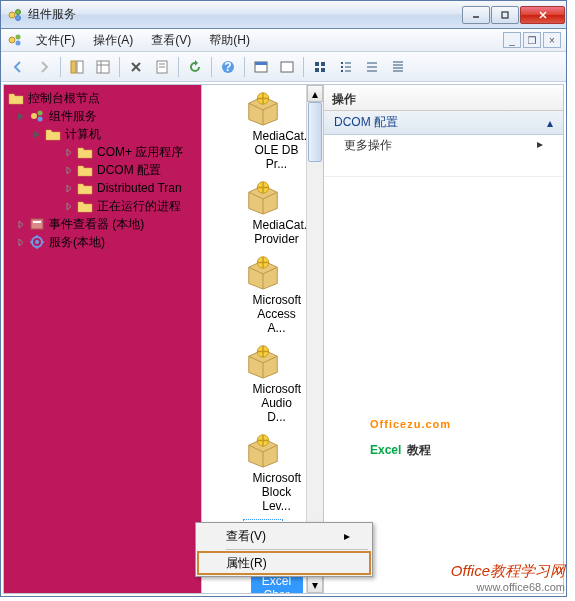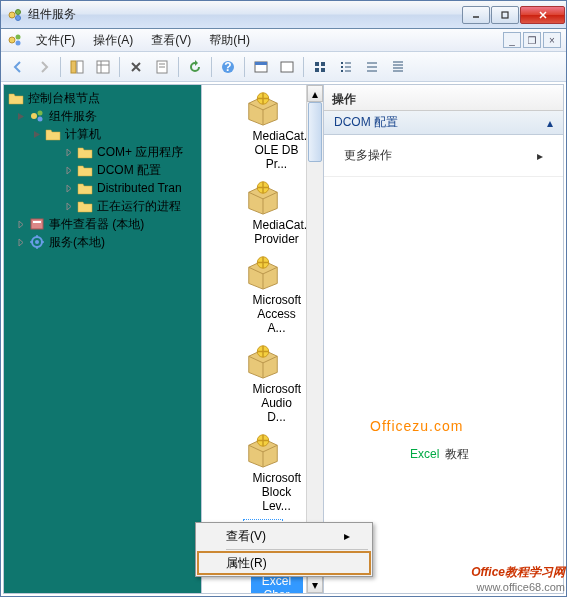--- a/index.html
+++ b/index.html
@@ -19,21 +19,21 @@
 .menu-item { padding: 16px 9px; color: #222; }
 .mdi-btns { margin-left: auto; display: flex; gap: 2px; padding-right: 3px; }
 .mdi-btn { width: 18px; height: 16px; border: 1px solid #9cb3cd; background: #eef3fa; display:flex; align-items:center; justify-content:center; font-size:10px; color:#556; }
 
 .toolbar { height: 30px; background: linear-gradient(#fafcfe,#e8eef7); border-bottom: 1px solid #c5d2e2; display: flex; align-items: center; padding: 0 4px; gap: 0; }
 .tbtn { width: 24px; height: 24px; display:flex; align-items:center; justify-content:center; border: 1px solid transparent; border-radius:2px; margin: 0 1px; }
 .tbtn svg { width:16px; height:16px; }
 .tsep { width: 1px; height: 20px; background: #b8c7d8; margin: 0 3px; }
 
 .content { display: flex; height: 510px; border: 1px solid #bcc8d8; margin: 2px; }
-.tree-pane { width: 198px; border-right: 1px solid #bcc8d8; background: #0f766e; overflow: hidden; padding: 4px 2px; }
+.tree-pane { width: 198px; border-right: 1px solid #bcc8d8; background: #be185d; overflow: hidden; padding: 4px 2px; }
 .tree-node { display: flex; align-items: center; height: 18px; white-space: nowrap; color: #000; }
 .tree-exp { width: 10px; height: 10px; margin-right: 3px; display:flex; align-items:center; justify-content:center; }
 .tree-exp svg { width:9px; height:9px; }
 .tree-icon { width: 16px; height: 16px; margin-right: 4px; flex-shrink:0; }
 .tree-label {}
 
 .mid-pane { width: 122px; border-right: 1px solid #bcc8d8; background: #fff; position: relative; overflow: hidden; padding-top: 4px; }
 .item-list { display:flex; flex-direction:column; align-items:center; }
 .dcom-item { width: 80px; text-align:center; margin-bottom: 6px; }
 .dcom-icon { width: 38px; height: 38px; margin: 0 auto 1px; position:relative; }
@@ -41,37 +41,37 @@
 .dcom-item.sel .lbl { background:#3399ff; color:#fff; }
 .dcom-item.sel .dcom-icon { outline:1px dotted #3399ff; }
 .scrollbar { position:absolute; right:0; top:0; bottom:0; width:17px; background:#f0f0f0; border-left:1px solid #d4d4d4; }
 .sb-btn { height:17px; background:linear-gradient(#f8f8f8,#e4e4e4); border:1px solid #c0c0c0; display:flex; align-items:center; justify-content:center; }
 .sb-thumb { position:absolute; top:17px; left:1px; right:1px; height:60px; background:linear-gradient(to right,#e8f0fa,#c8daf0); border:1px solid #9db8d6; border-radius:2px; }
 
 .right-pane { flex:1; background:#fff; display:flex; flex-direction:column; }
 .rp-header { height: 26px; background:linear-gradient(#fdfdfe,#f0f0f0); border-bottom:1px solid #ccc; padding:6px 8px; font-weight:bold; color:#333; }
 .rp-section { height: 24px; background:linear-gradient(#eef3f8,#dee8f2); border-bottom:1px solid #c0ccda; padding:5px 10px; color:#15428b; display:flex; align-items:center; }
 .rp-arrow { margin-left:auto; }
-.rp-row { height: 42px; padding: 16px 20px; border-bottom:1px solid #eee; display:flex; align-items:center; color:#333; }
+.rp-row { height: 42px; padding: 2px 20px; border-bottom:1px solid #eee; display:flex; align-items:flex-start; color:#333; }
 .rp-row .arr { margin-left:auto; }
 
 .ctx-menu { position:absolute; left:195px; top:522px; width:178px; background:#f2f2f2; border:1px solid #999; box-shadow:2px 2px 4px rgba(0,0,0,0.3); padding:2px; z-index:100; }
 .ctx-item { height:22px; display:flex; align-items:center; padding:0 20px 0 28px; color:#000; position:relative; }
 .ctx-item .sub { margin-left:auto; }
 .ctx-sep { height:1px; background:#c5c5c5; margin:2px 2px 2px 28px; }
 .ctx-hl { outline: 2px solid #c83; outline-offset:-1px; }
 
 .wm1 { position:absolute; left:370px; top:418px; line-height:1.2; }
 .wm1 .a { font-size:26px; font-weight:bold; color:#0066cc; font-style:italic; }
 .wm1 .a .z { color:#ff8800; }
-.wm1 .b { font-size:14px; color:#ff8800; letter-spacing:1px; }
-.wm1 .c { font-size:20px; font-weight:normal; color:#00aa44; margin-top:4px;margin-left:40px; }
+.wm1 .b { font-size:11px; color:#ff8800; letter-spacing:1px;font-weight:bold; }
+.wm1 .c { font-size:20px; font-weight:bold; color:#00aa44; margin-top:4px; }
 .wm1 .c .k { color:#888; }
 .wm2 { position:absolute; right:10px; bottom:8px; text-align:right; }
-.wm2 .a { font-size:12px; font-style:italic; color:#cc3300;font-weight:bold; }
+.wm2 .a { font-size:15px; font-style:italic; color:#cc3300; }
 .wm2 .b { font-size:11px; color:#777; }
 
 .folder-icon { fill:#f7d774; stroke:#c9a23a; stroke-width:0.5; }
 </style>
 </head>
 <body>
 
 <div class="window">
   <div class="titlebar">
     <span class="icon">

